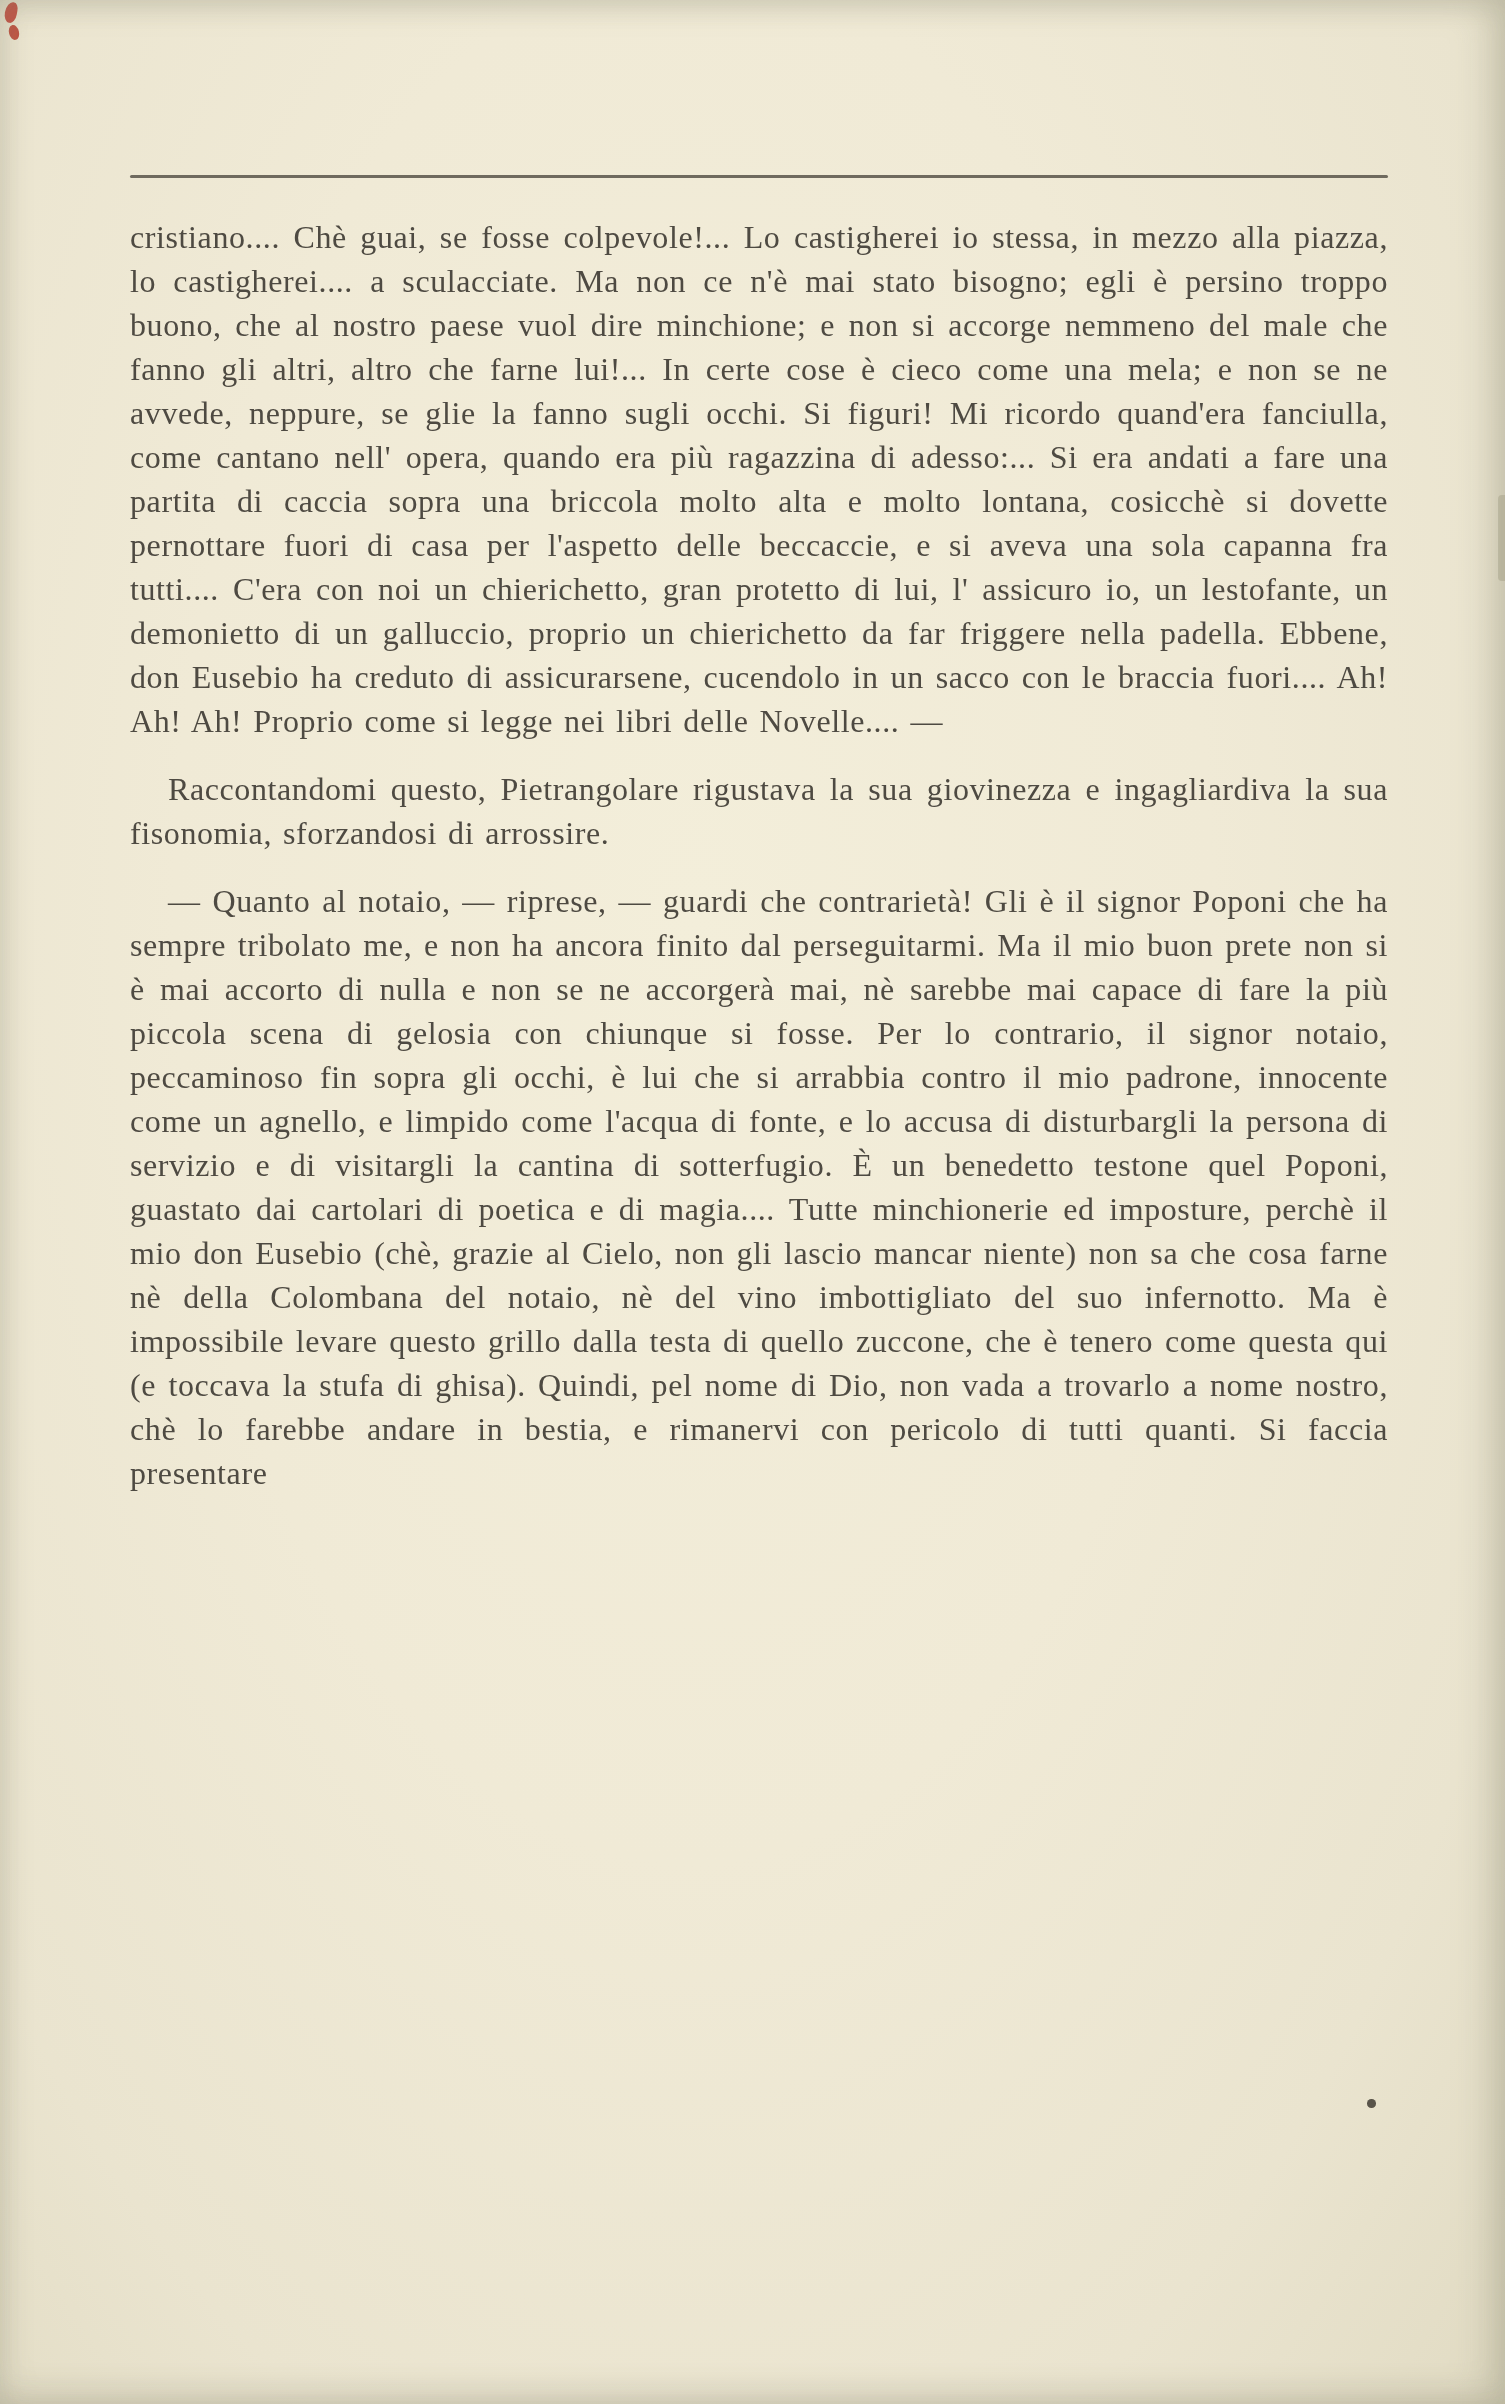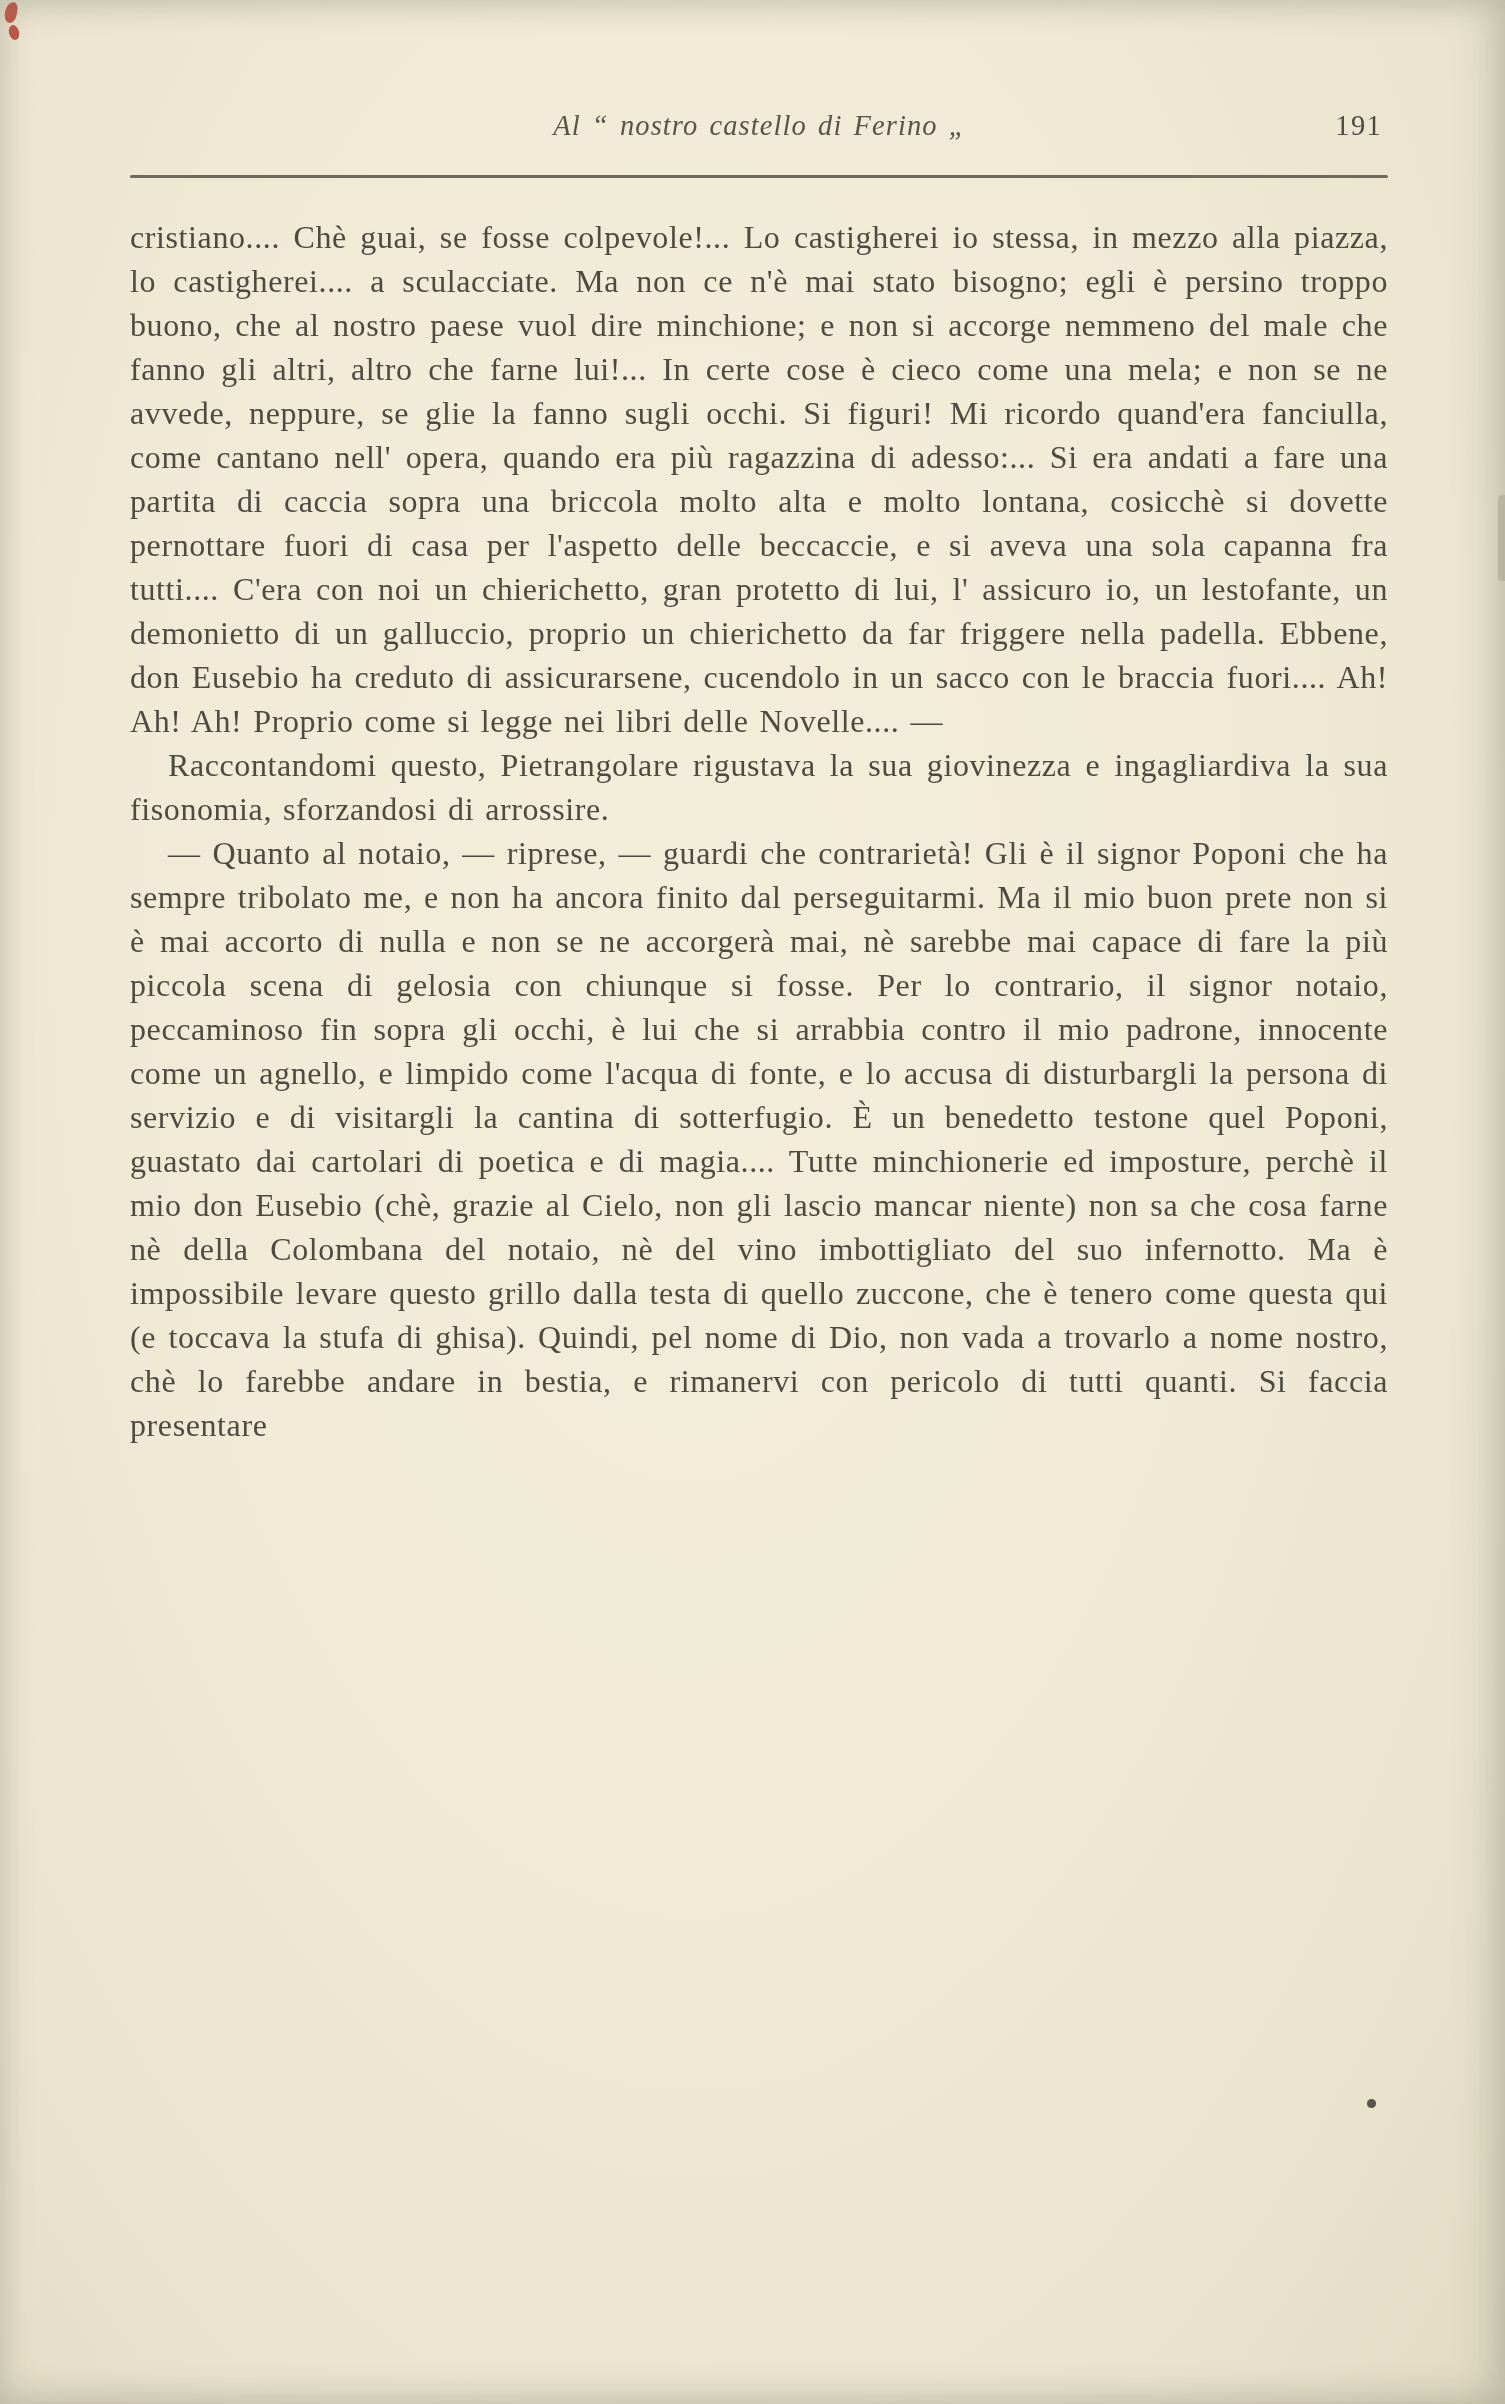--- a/index.html
+++ b/index.html
@@ -75,20 +75,21 @@
     text-align: justify;
     letter-spacing: 0.6px;
     word-spacing: 2.4px;
     color: #4e4a42;
   }
   .body-text p {
     margin: 0;
   }
   .para.indent {
     text-indent: 38px;
+    margin-top: 24px;
   }
   .em {
   }
   .artifact {
     position: absolute;
     pointer-events: none;
   }
   .red-mark-1 {
     left: 4.8px;
     top: 1.9px;
@@ -130,24 +131,20 @@
 </style>
 </head>
 <body>
 
 <div class="page">
 
   <div class="artifact red-mark-1"></div>
   <div class="artifact red-mark-2"></div>
   <div class="artifact edge-smudge"></div>
 
-  <header class="running-header">
-    <span class="running-title">Al “ nostro castello di Ferino „</span>
-    <span class="page-number">191</span>
-  </header>
 
   <div class="header-rule"></div>
 
   <main class="body-text">
     <p class="para"><span>cristiano.... Chè guai, se fosse colpevole!... Lo castigherei io stessa, in mezzo alla piazza, lo castigherei.... a sculacciate. Ma non ce n'è mai stato bisogno; egli è persino troppo buono, che al nostro paese vuol dire minchione; e non si accorge nemmeno del male che fanno gli altri, altro che farne lui!... In certe cose è cieco come una mela; e non se ne avvede, neppure, se glie la fanno sugli occhi. Si figuri! </span><span class="em">Mi ricordo quand'era fanciulla,</span><span> come cantano nell' opera, quando era più ragazzina di adesso:... Si era andati a fare una partita di caccia sopra una briccola molto alta e molto lontana, cosicchè si dovette pernottare fuori di casa per l'aspetto delle beccaccie, e si aveva una sola capanna fra tutti.... C'era con noi un chierichetto, gran protetto di lui, l' assicuro io, un lestofante, un demonietto di un galluccio, proprio un chierichetto da far friggere nella padella. Ebbene, don Eusebio ha creduto di assicurarsene, cucendolo in un sacco con le braccia fuori.... Ah! Ah! Ah! Proprio come si legge nei libri delle Novelle.... —</span></p>
 
     <p class="para indent">Raccontandomi questo, Pietrangolare rigustava la sua giovinezza e ingagliardiva la sua fisonomia, sforzandosi di arrossire.</p>
 
     <p class="para indent">— Quanto al notaio, — riprese, — guardi che contrarietà! Gli è il signor Poponi che ha sempre tribolato me, e non ha ancora finito dal perseguitarmi. Ma il mio buon prete non si è mai accorto di nulla e non se ne accorgerà mai, nè sarebbe mai capace di fare la più piccola scena di gelosia con chiunque si fosse. Per lo contrario, il signor notaio, peccaminoso fin sopra gli occhi, è lui che si arrabbia contro il mio padrone, innocente come un agnello, e limpido come l'acqua di fonte, e lo accusa di disturbargli la persona di servizio e di visitargli la cantina di sotterfugio. È un benedetto testone quel Poponi, guastato dai cartolari di poetica e di magia.... Tutte minchionerie ed imposture, perchè il mio don Eusebio (chè, grazie al Cielo, non gli lascio mancar niente) non sa che cosa farne nè della Colombana del notaio, nè del vino imbottigliato del suo infernotto. Ma è impossibile levare questo grillo dalla testa di quello zuccone, che è tenero come questa qui (e toccava la stufa di ghisa). Quindi, pel nome di Dio, non vada a trovarlo a nome nostro, chè lo farebbe andare in bestia, e rimanervi con pericolo di tutti quanti. Si faccia presentare</p>
   </main>

